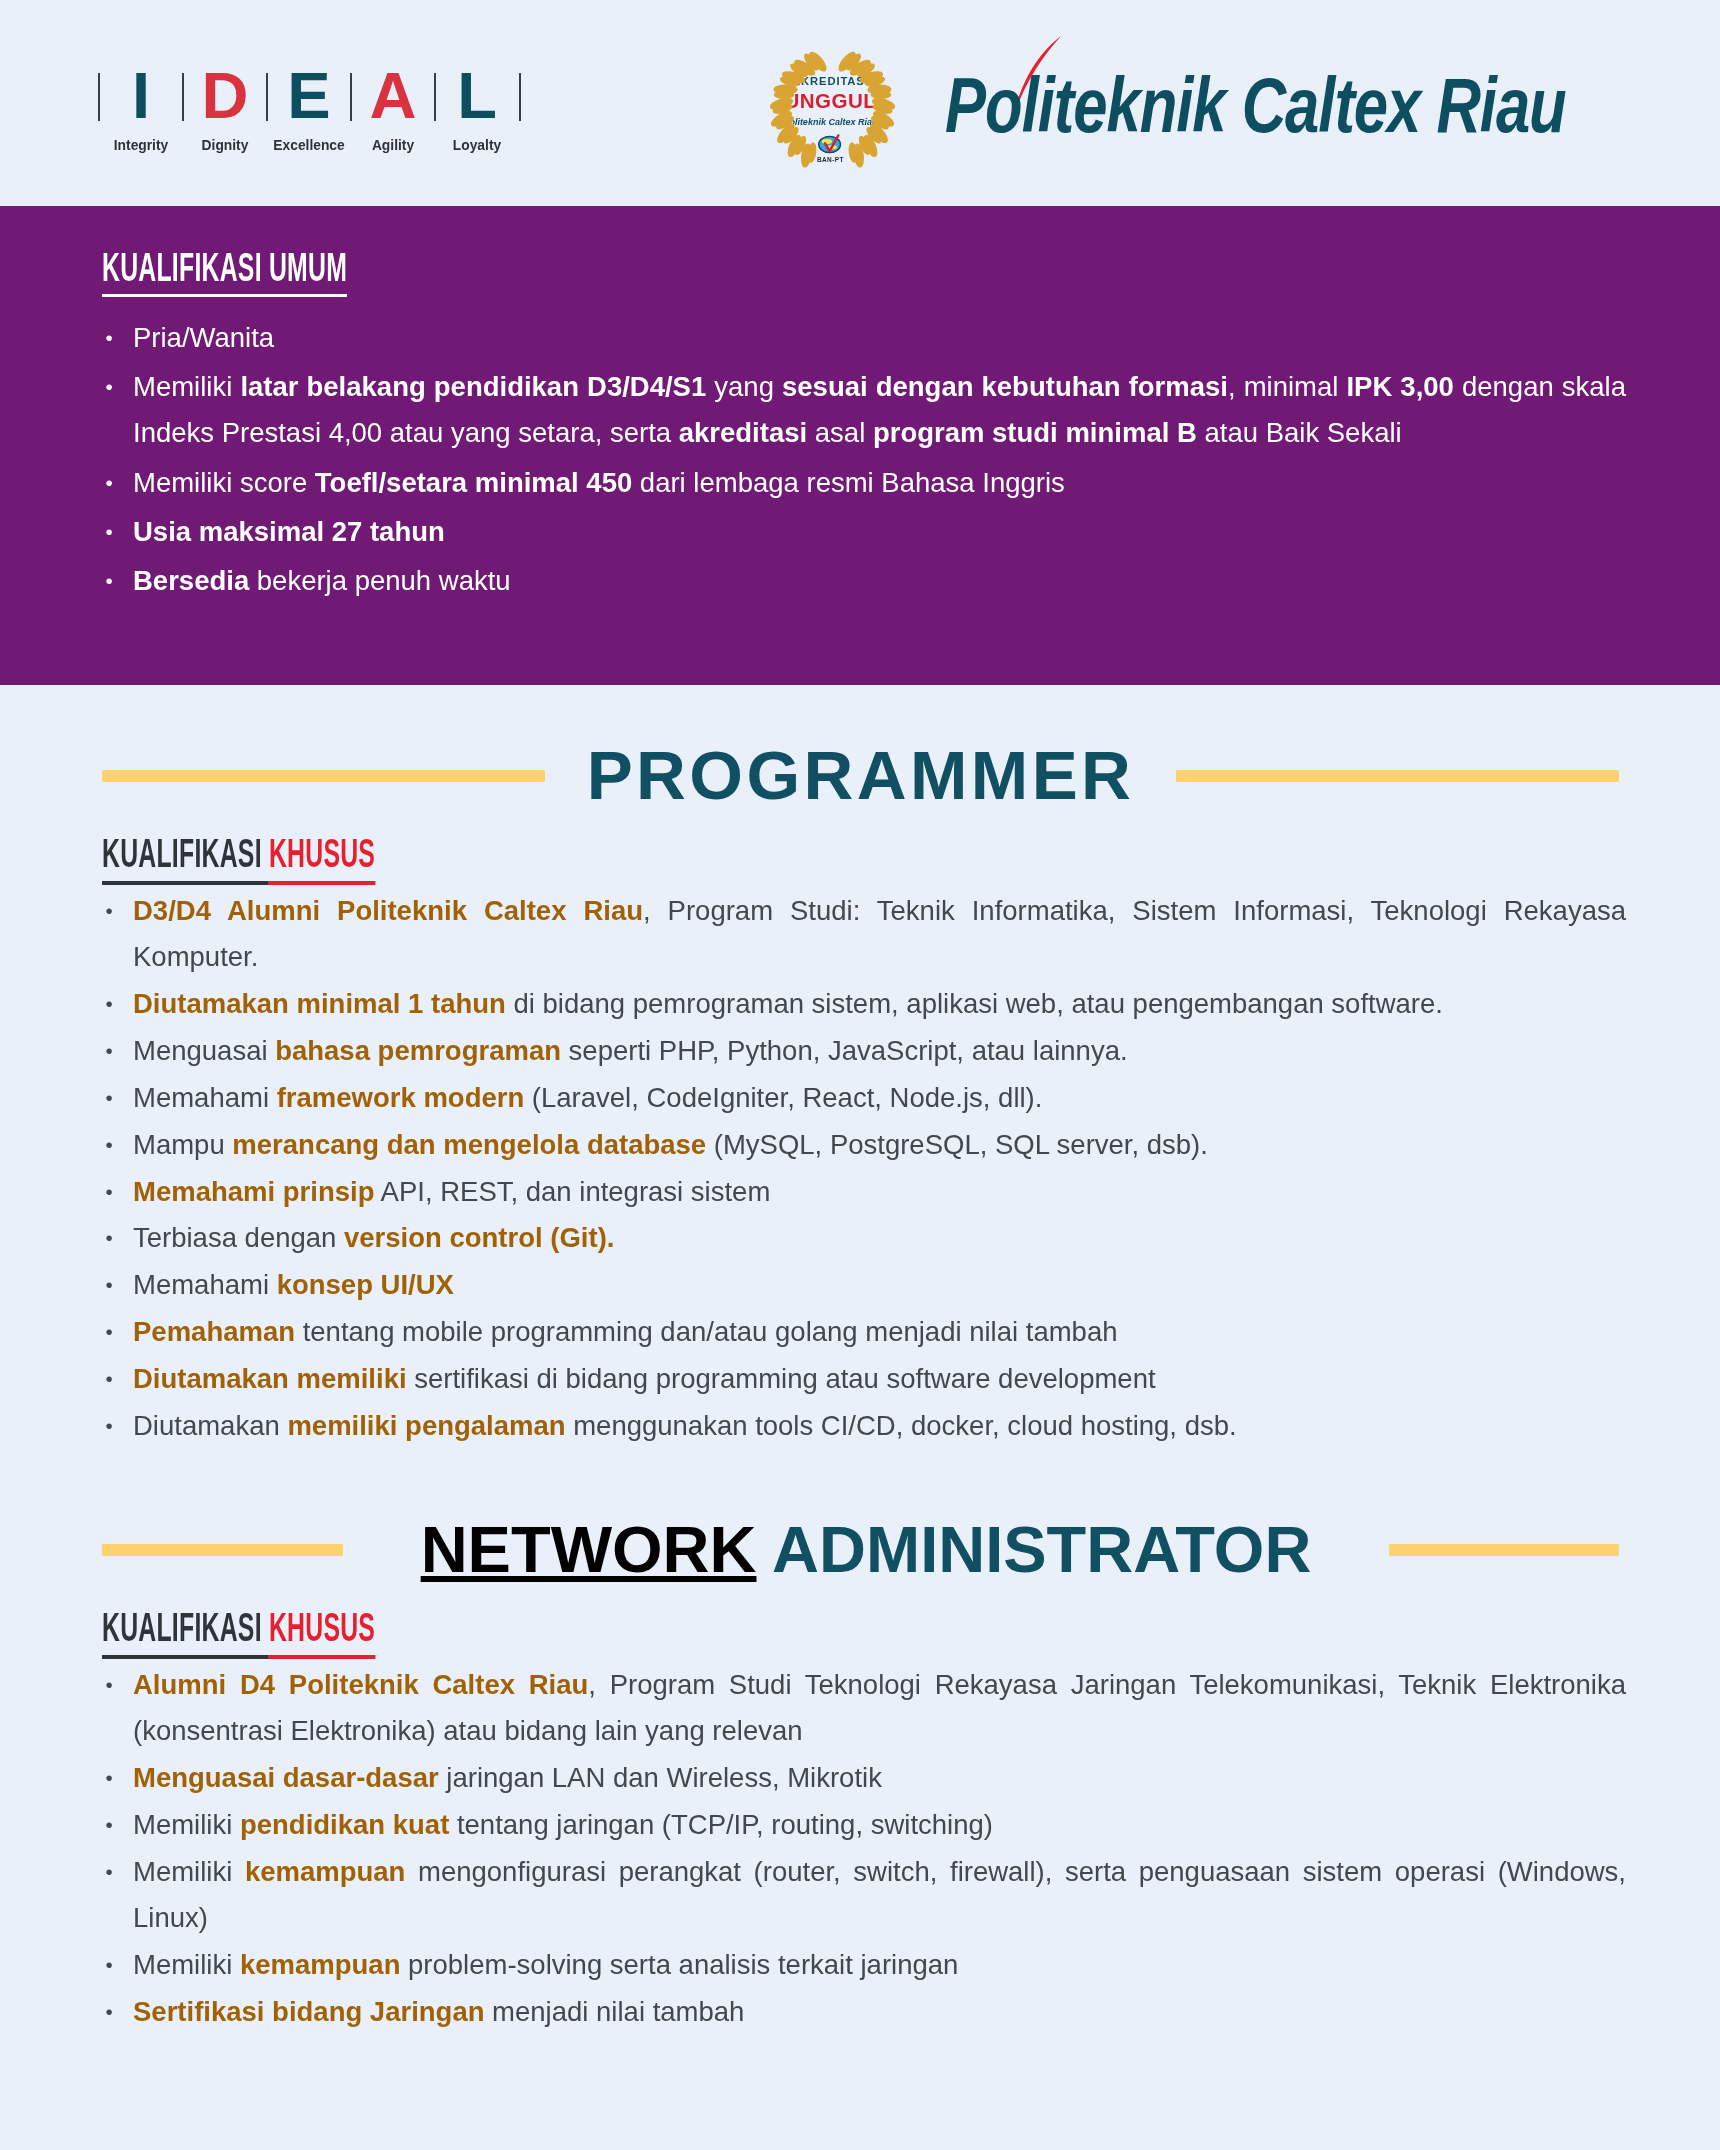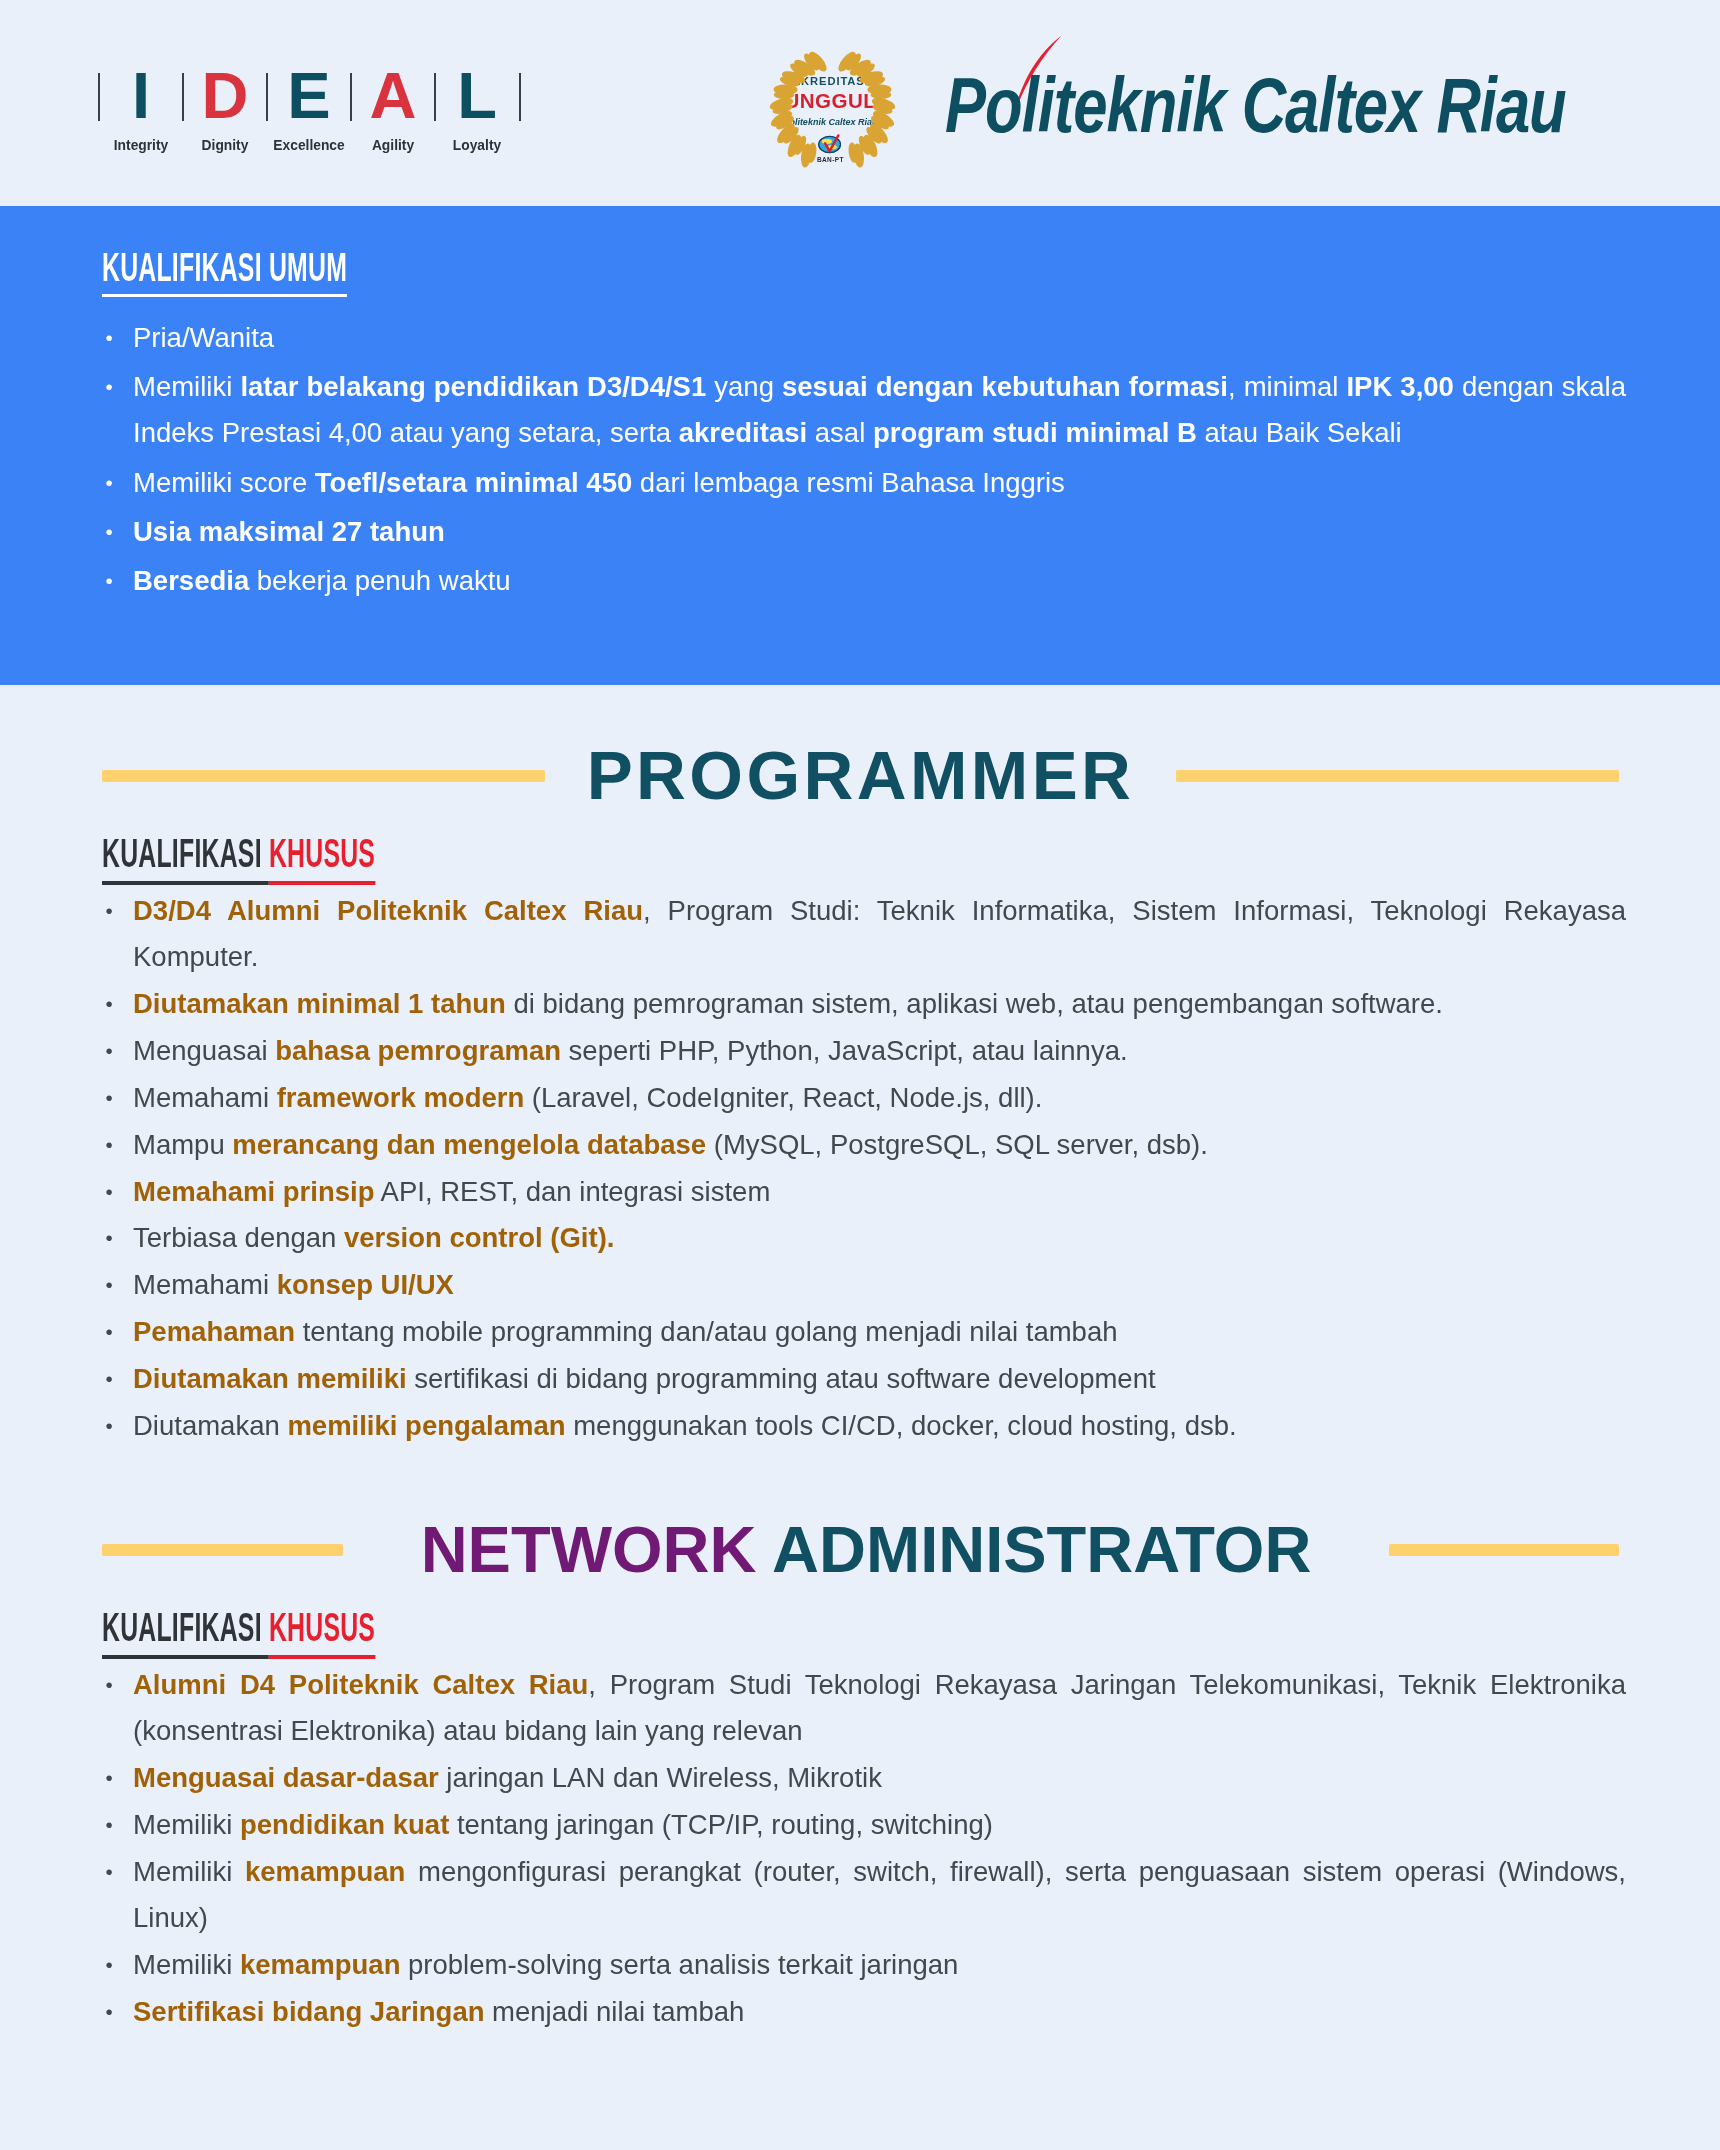--- a/index.html
+++ b/index.html
@@ -59,21 +59,21 @@
   .logo .logo-text{
     display:inline-block;
     font-size:77px;font-weight:bold;font-style:italic;
     letter-spacing:-1.3px;
     color:#0d4e60;
     transform:scaleX(0.8);transform-origin:left center;
   }
   
   .teal-band{
     height:479px;box-sizing:border-box;
-    background:#3b82f6;
+    background:#701a75;
     padding:41px 95px 0 102px;
     color:#ffffff;
   }
   .band-title{
     margin:0;
     display:inline-block;
     font-size:40px;font-weight:bold;letter-spacing:0.4px;
     line-height:1;
     color:#ffffff;
     padding-bottom:6.9px;border-bottom:3.9px solid #ffffff;
@@ -111,21 +111,21 @@
   .title-row.programmer .bar{width:443px;}
   .title-row.network{margin-top:65px;}
   .title-row.network .bar.l{width:241px;}
   .title-row.network .bar.r{width:230px;}
   .big-title{
     margin:0;line-height:72px;font-weight:bold;
     white-space:nowrap;text-align:center;
   }
   .title-row.programmer .big-title{font-size:69px;letter-spacing:3.4px;color:#114f63;}
   .title-row.network .big-title{font-size:65px;letter-spacing:0px;}
-  .big-title .t-red{color:#701a75;}
+  .big-title .t-red{color:#000000;text-decoration:underline;}
   .big-title .t-teal{color:#114f63;}
   .subtitle{
     margin:20.6px 0 0 102px;
     font-size:40px;font-weight:bold;letter-spacing:0.4px;line-height:1;
     transform:scaleX(0.62);transform-origin:left center;
     white-space:nowrap;
   }
   .subtitle .s-dark{color:#303438;border-bottom:4.7px solid #303438;padding-bottom:6px;}
   .subtitle .s-red{color:#e6202f;border-bottom:4.7px solid #e6202f;padding-bottom:6px;}
 </style>

